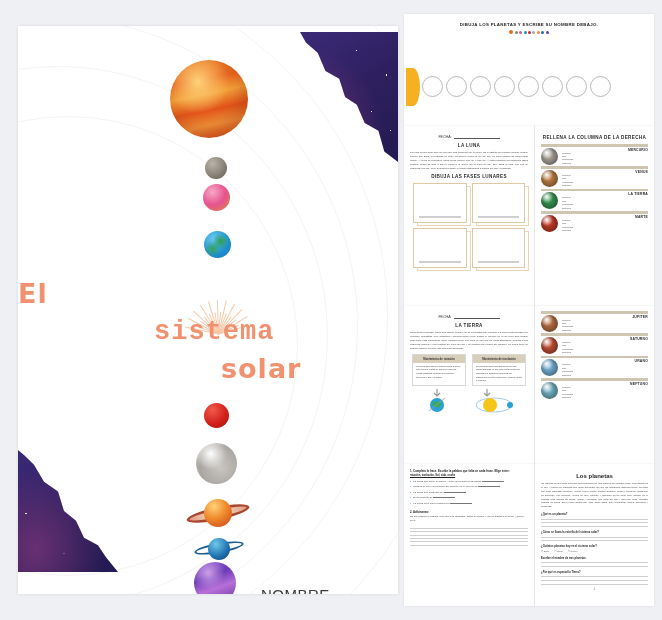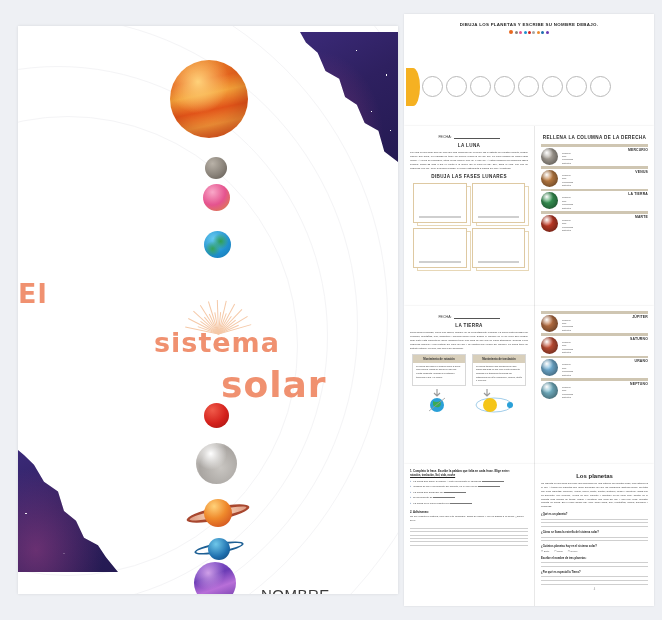--- a/index.html
+++ b/index.html
@@ -122,22 +122,22 @@
   .sunburst i {
     position: absolute; left: 50%; bottom: 0; width: 1px; height: 34px;
     background: #f5c9a8; transform-origin: 50% 100%;
   }
   .title-block { position: absolute; left: 0; top: 252px; width: 380px; }
   .t-line {
     font-family: "DejaVu Sans", sans-serif;
     font-weight: 700; color: #f09170; letter-spacing: 1px;
   }
   .t1 { font-size: 27px; }
-  .t2 { font-size: 27px; margin-left: 136px; margin-top: 18px; }
-  .t3 { font-size: 36px; margin-left: 203px; margin-top: 6px; }
+  .t2 { font-size: 27px; margin-left: 136px; margin-top: 8px; font-family: Liberation Mono, monospace; }
+  .t3 { font-size: 27px; margin-left: 203px; margin-top: 6px; }
 
   .nombre-row {
     position: absolute; left: 243px; top: 560px;
     display: flex; align-items: flex-end; gap: 6px;
   }
   .nombre-lbl { font-size: 15px; color: #3a3a3a; letter-spacing: .5px; }
   .nombre-line { width: 110px; border-bottom: 1.6px solid #4a4a4a; height: 12px; }
 
   
   .sheets { position: absolute; left: 404px; top: 14px; width: 250px; height: 592px; }

